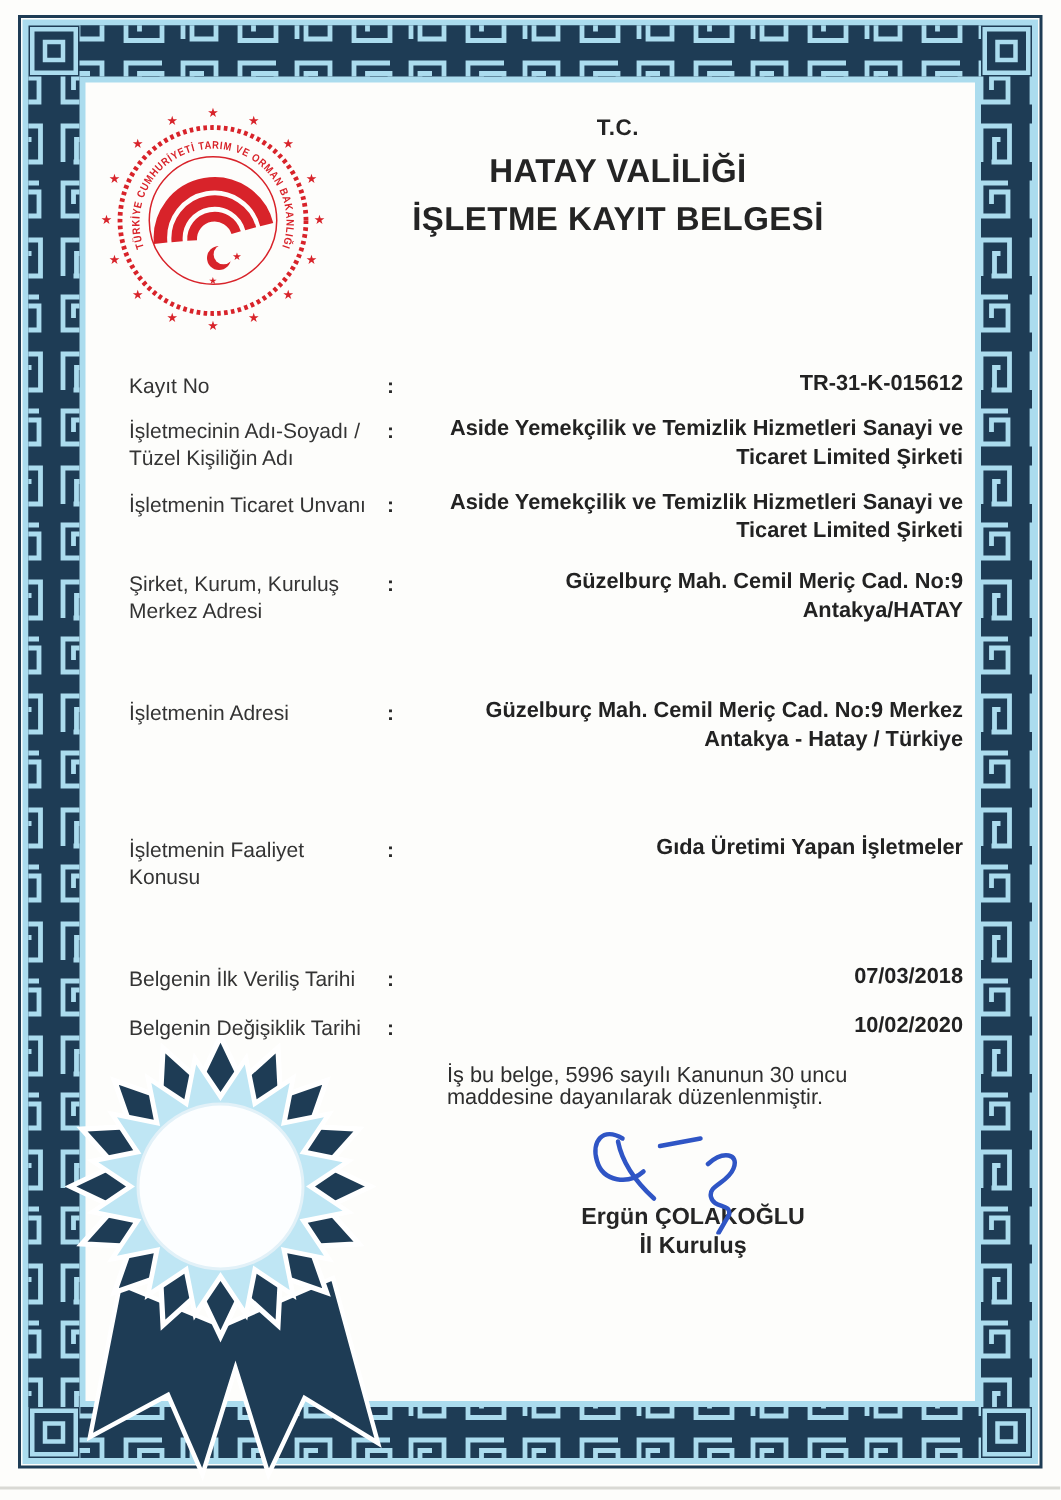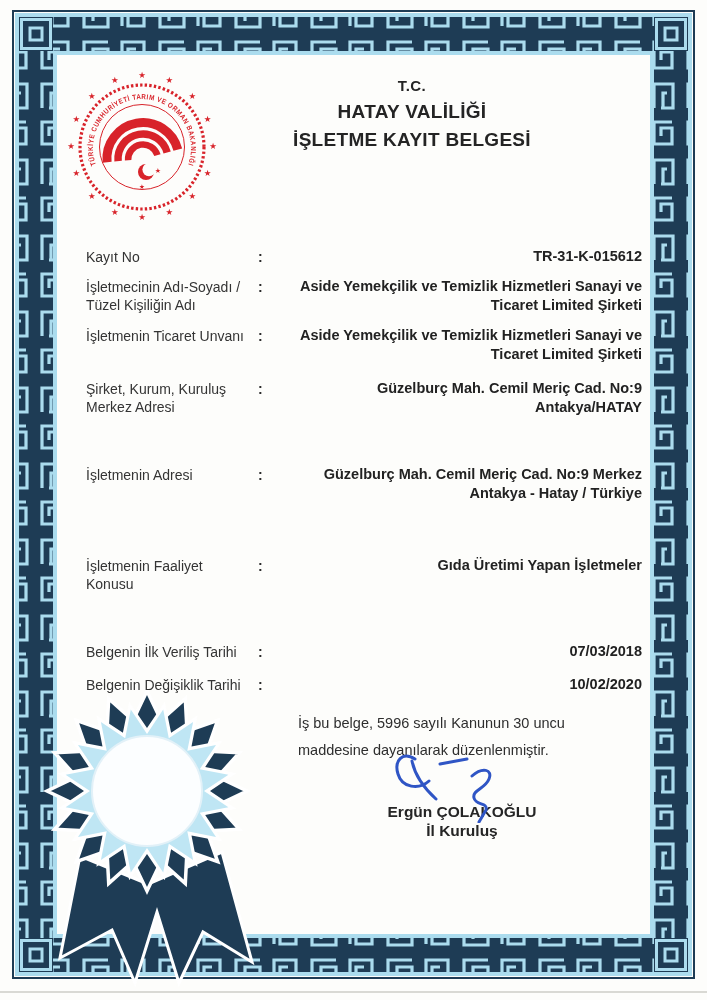--- a/index.html
+++ b/index.html
@@ -12,34 +12,34 @@
   #decor{position:absolute;left:0;top:0;width:707px;height:1000px;z-index:1;}
   #logo-svg{position:absolute;left:60px;top:65px;width:164px;height:164px;z-index:2;}
   #sig-svg{position:absolute;left:388px;top:743px;width:140px;height:80px;z-index:4;}
   .content{position:absolute;left:0;top:4px;width:707px;height:1000px;z-index:3;}
 
   .header{
     position:absolute;left:212px;top:73px;width:400px;text-align:center;
     color:#242424;font-weight:bold;
   }
   .header .h-line1{font-size:15px;letter-spacing:.4px;margin-bottom:7px;}
-  .header .h-line{font-size:19px;letter-spacing:.3px;margin-bottom:6px;}
+  .header .h-line{font-size:22px;letter-spacing:.3px;margin-bottom:6px;}
 
   .row{position:absolute;left:86px;width:560px;color:#343434;font-size:14px;line-height:18px;}
   .row .lbl{position:absolute;left:0;top:0;width:168px;}
   .row .sep{position:absolute;left:172px;top:0;font-weight:bold;color:#2a2a2a;}
   .row .val{position:absolute;left:184px;top:-1px;width:372px;font-weight:bold;
             font-size:14.5px;line-height:19px;color:#222;text-align:right;}
 
   .r1{top:244px;} .r2{top:274px;} .r3{top:323px;} .r4{top:376px;}
   .r5{top:462px;} .r6{top:553px;} .r7{top:639px;} .r8{top:672px;}
 
   .legal{
     position:absolute;left:298px;top:706px;width:300px;
-    font-size:14.5px;line-height:27px;color:#2e2e2e;
+    font-size:14.5px;line-height:15px;color:#2e2e2e;
   }
   .signatory{
     position:absolute;left:338px;top:798px;width:248px;text-align:center;
     font-weight:bold;color:#252525;font-size:15.5px;line-height:19px;
   }
   .scanline{
     position:absolute;left:0;top:991px;width:707px;height:2px;
     background:#d9d9d4;z-index:0;
   }
 </style>

